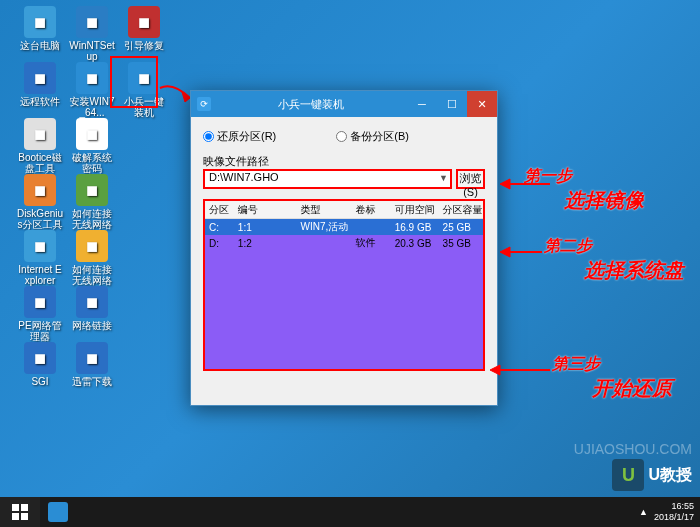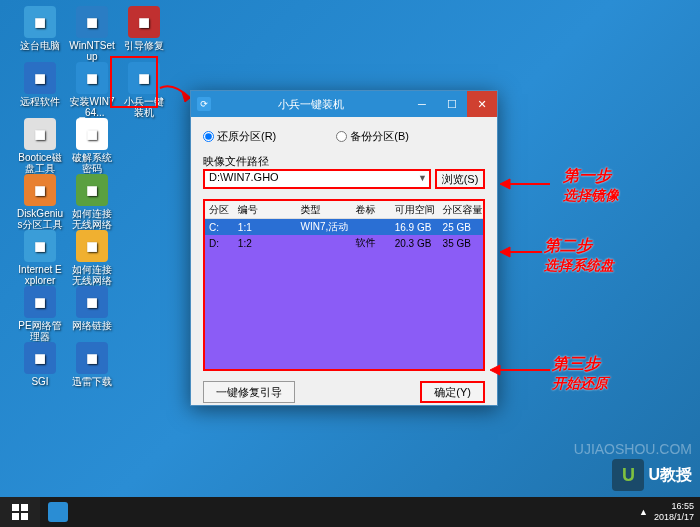--- a/index.html
+++ b/index.html
@@ -31,39 +31,39 @@
 
 .wbody { padding: 12px 12px; }
 .radios { display: flex; gap: 60px; margin-bottom: 10px; }
 .radio { display: flex; align-items: center; gap: 3px; font-size: 11px; }
 .radio input { width: 11px; height: 11px; }
 
 .field-label { font-size: 11px; }
 .path-row { display: flex; gap: 4px; margin-bottom: 10px; }
 .path-input { flex: 1; height: 20px; border: 1px solid #999; padding: 0 4px; font-size: 11px; background: #fff; position: relative; }
 .path-input .dd { position: absolute; right: 2px; top: 2px; font-size: 9px; color: #555; }
-.browse-btn { width: 50px; height: 20px; border: 1px solid #999; background: #f4f4f4; font-size: 11px; }
+.browse-btn { width: 29px; height: 20px; border: 1px solid #999; background: #f4f4f4; font-size: 11px; }
 .red-box { border: 2px solid #f00 !important; }
 
 .table-wrap { border: 1px solid #ccc; background: #8b5cf6; height: 172px; border: 2px solid #f00; }
 .thead, .trow { display: flex; font-size: 10px; }
 .thead { background: #f4f4f4; border-bottom: 1px solid #ddd; height: 18px; align-items: center; }
 .trow { height: 16px; align-items: center; }
 .trow.sel { background: #2a6fd4; color: #fff; }
 .tc { padding: 0 4px; overflow: hidden; white-space: nowrap; }
 .tc1 { width: 32px; } .tc2 { width: 40px; } .tc3 { width: 62px; margin-left: 27px; } .tc4 { width: 44px; } .tc5 { width: 54px; } .tc6 { width: 50px; }
 
 .bottom-row { display: flex; justify-content: space-between; margin-top: 10px; }
 .wbtn { height: 22px; border: 1px solid #999; background: #f4f4f4; font-size: 11px; padding: 0 12px; }
 .wbtn.red-box { border: 2px solid #f00; }
 .version-row { font-size: 10px; color: #666; margin-top: 8px; }
 
 
 .ann { position: absolute; color: #f00; font-weight: bold; font-size: 16px; text-align: left; font-style: italic; text-shadow: 0 0 2px #fff; }
-.ann .sub { font-size: 14px; }
+.ann .sub { font-size: 20px; margin-left: 40px; }
 .arrow { position: absolute; stroke: #f00; fill: #f00; }
 
 
 .taskbar { position: absolute; bottom: 0; left: 0; width: 100%; height: 30px; background: #1a1a1a; display: flex; align-items: center; }
 .start { width: 40px; height: 30px; display: flex; align-items: center; justify-content: center; background: #222; }
 .start svg { width: 16px; height: 16px; }
 .tbicon { width: 36px; height: 30px; display: flex; align-items: center; justify-content: center; }
 .tbicon .i { width: 20px; height: 20px; background: #2a8dd4; border-radius: 3px; }
 .tray { margin-left: auto; display: flex; align-items: center; color: #fff; font-size: 9px; padding-right: 6px; gap: 6px; }
 .clock { text-align: right; line-height: 11px; }
@@ -200,28 +200,24 @@
           <div class="trow">
             <div class="tc tc1">D:</div>
             <div class="tc tc2">1:2</div>
             <div class="tc tc3"></div>
             <div class="tc tc4">软件</div>
             <div class="tc tc5">20.3 GB</div>
             <div class="tc tc6">35 GB</div>
           </div>
         </div>
     </div>
-    <div class="bottom-row">
-      <button class="wbtn">一键修复引导</button>
-      <button class="wbtn red-box">确定(Y)</button>
-    </div>
-  </div>
-</div>
-
-<div class="ann" style="left:563px;top:166px;">
+  </div>
+</div>
+
+<div class="ann" style="left:524px;top:166px;">
   <div>第一步</div>
   <div class="sub">选择镜像</div>
 </div>
 <svg class="arrow" style="left:500px;top:176px;width:52px;height:16px;">
     <line x1="50" y1="8" x2="6" y2="8" stroke-width="2"></line>
     <polygon points="0,8 10,3 10,13"></polygon>
   </svg>
 
 <div class="ann" style="left:544px;top:236px;">
   <div>第二步</div>

